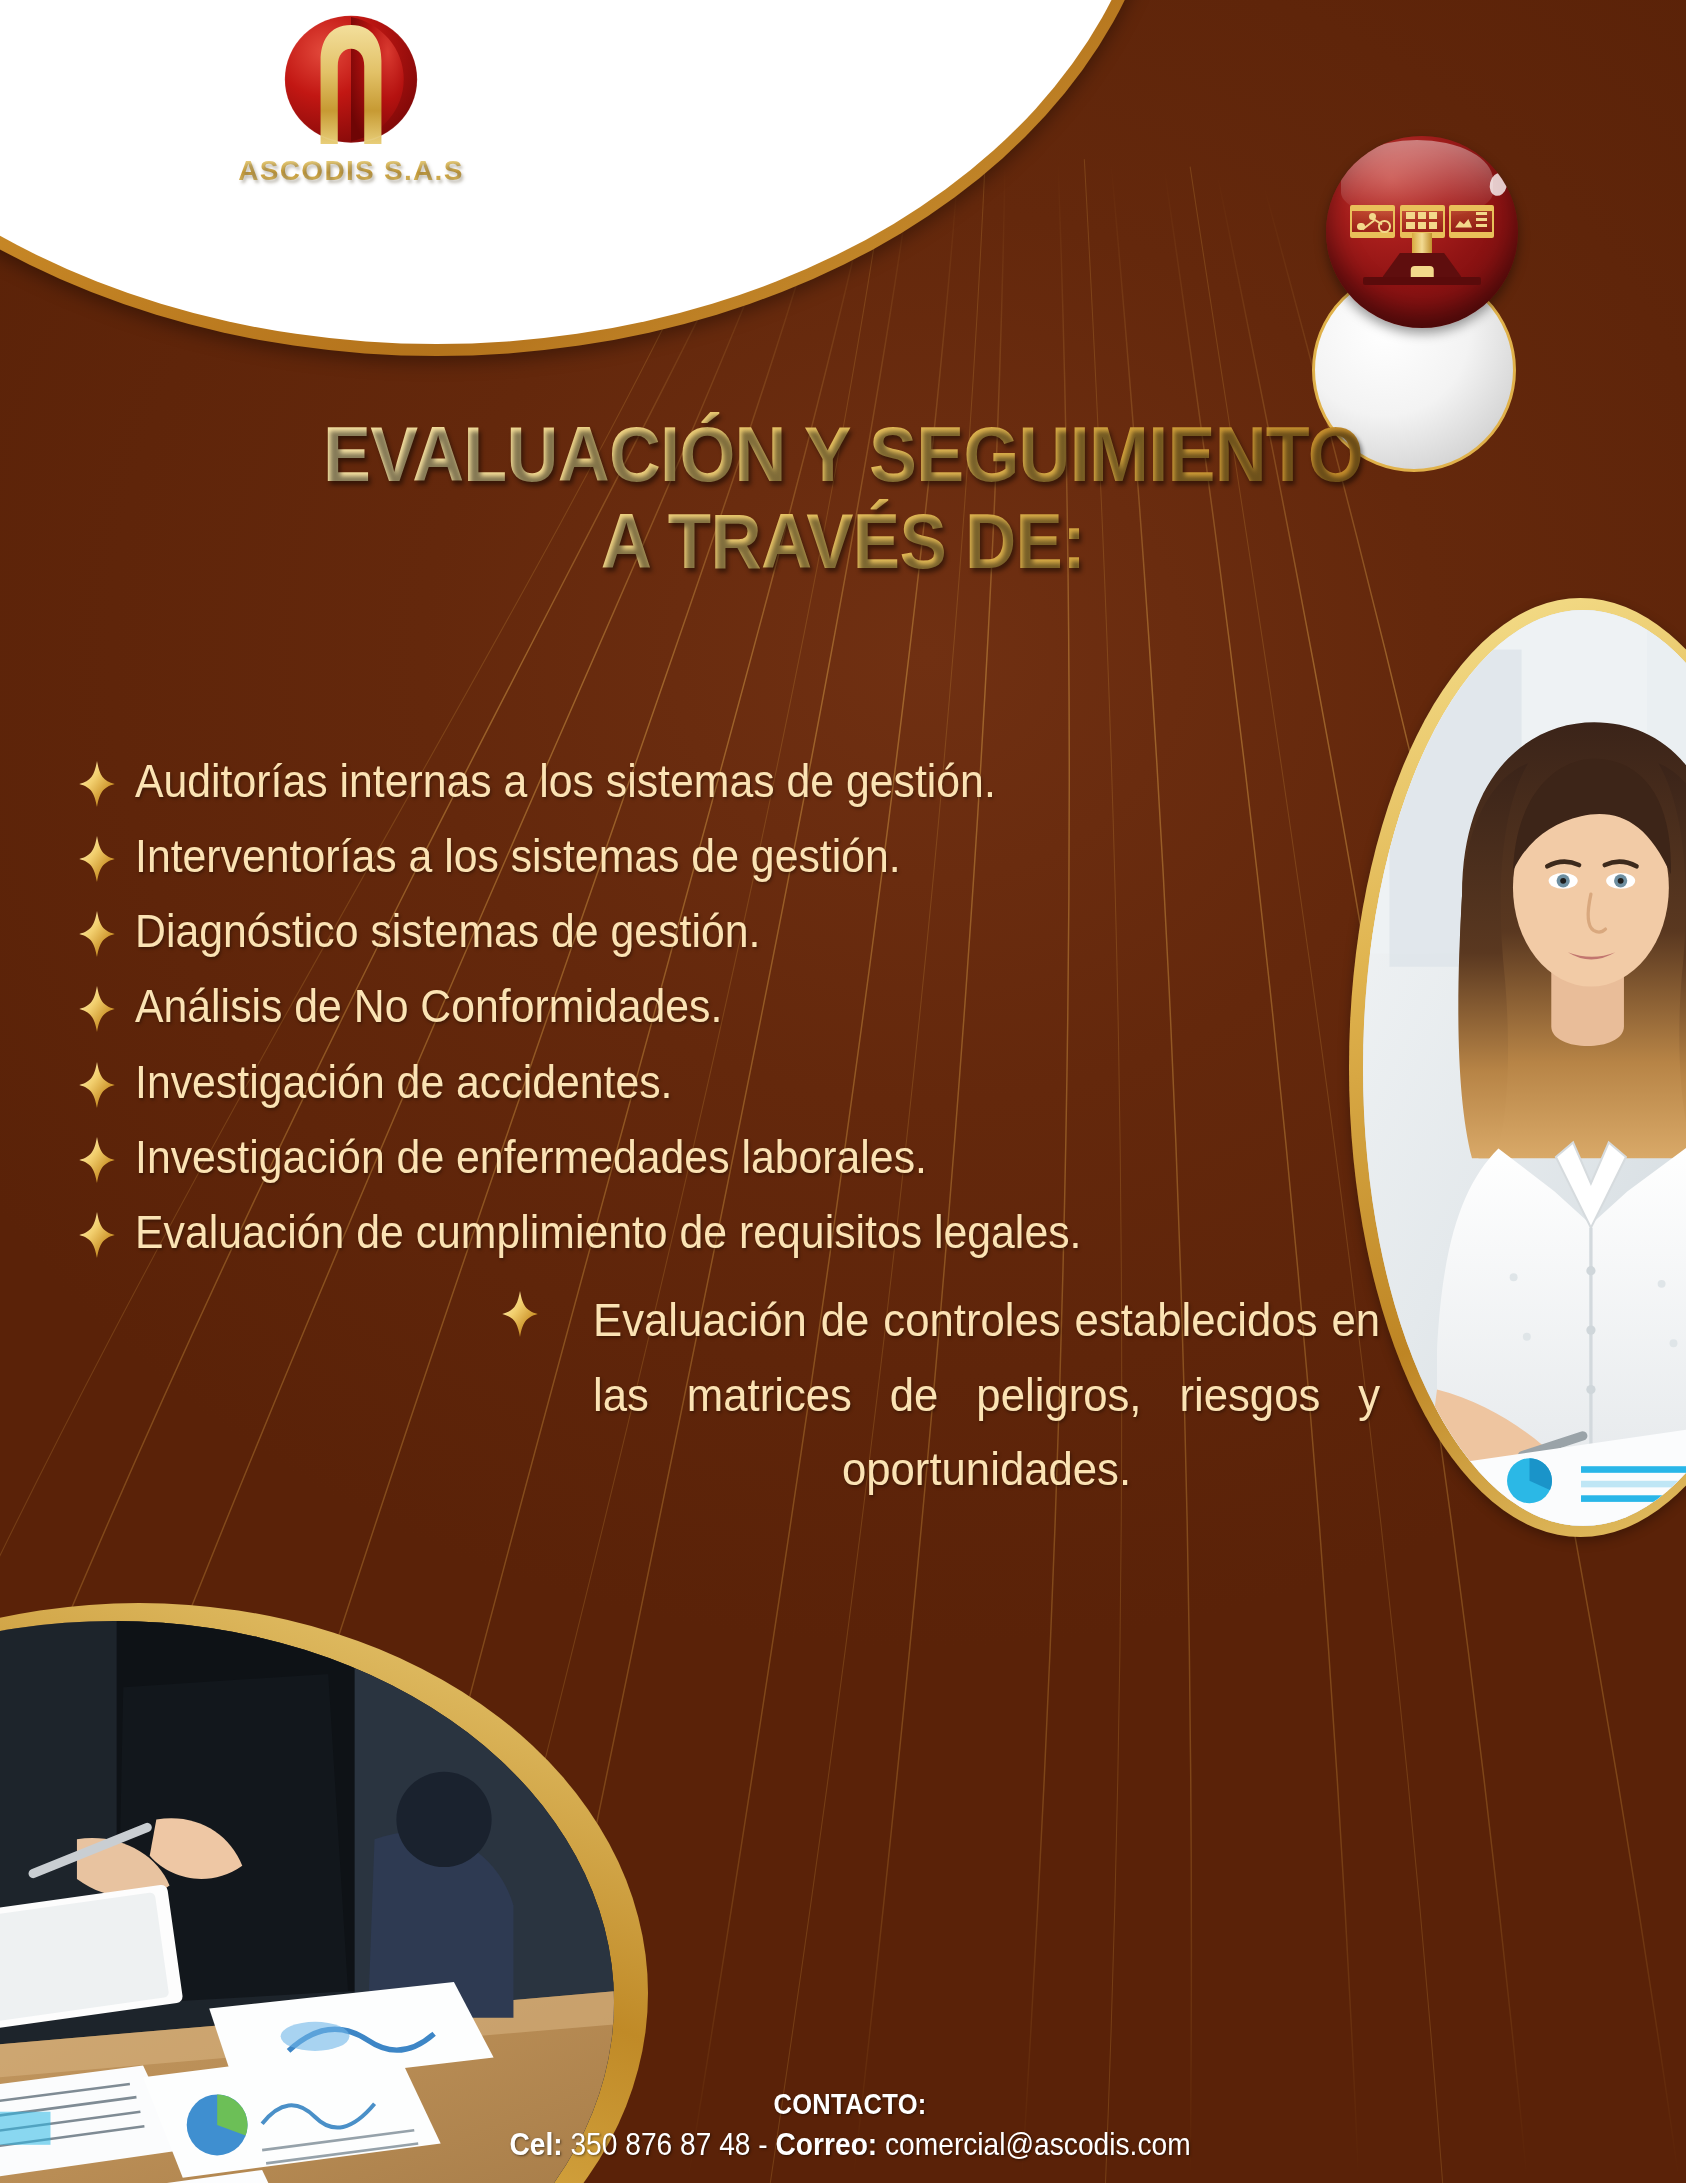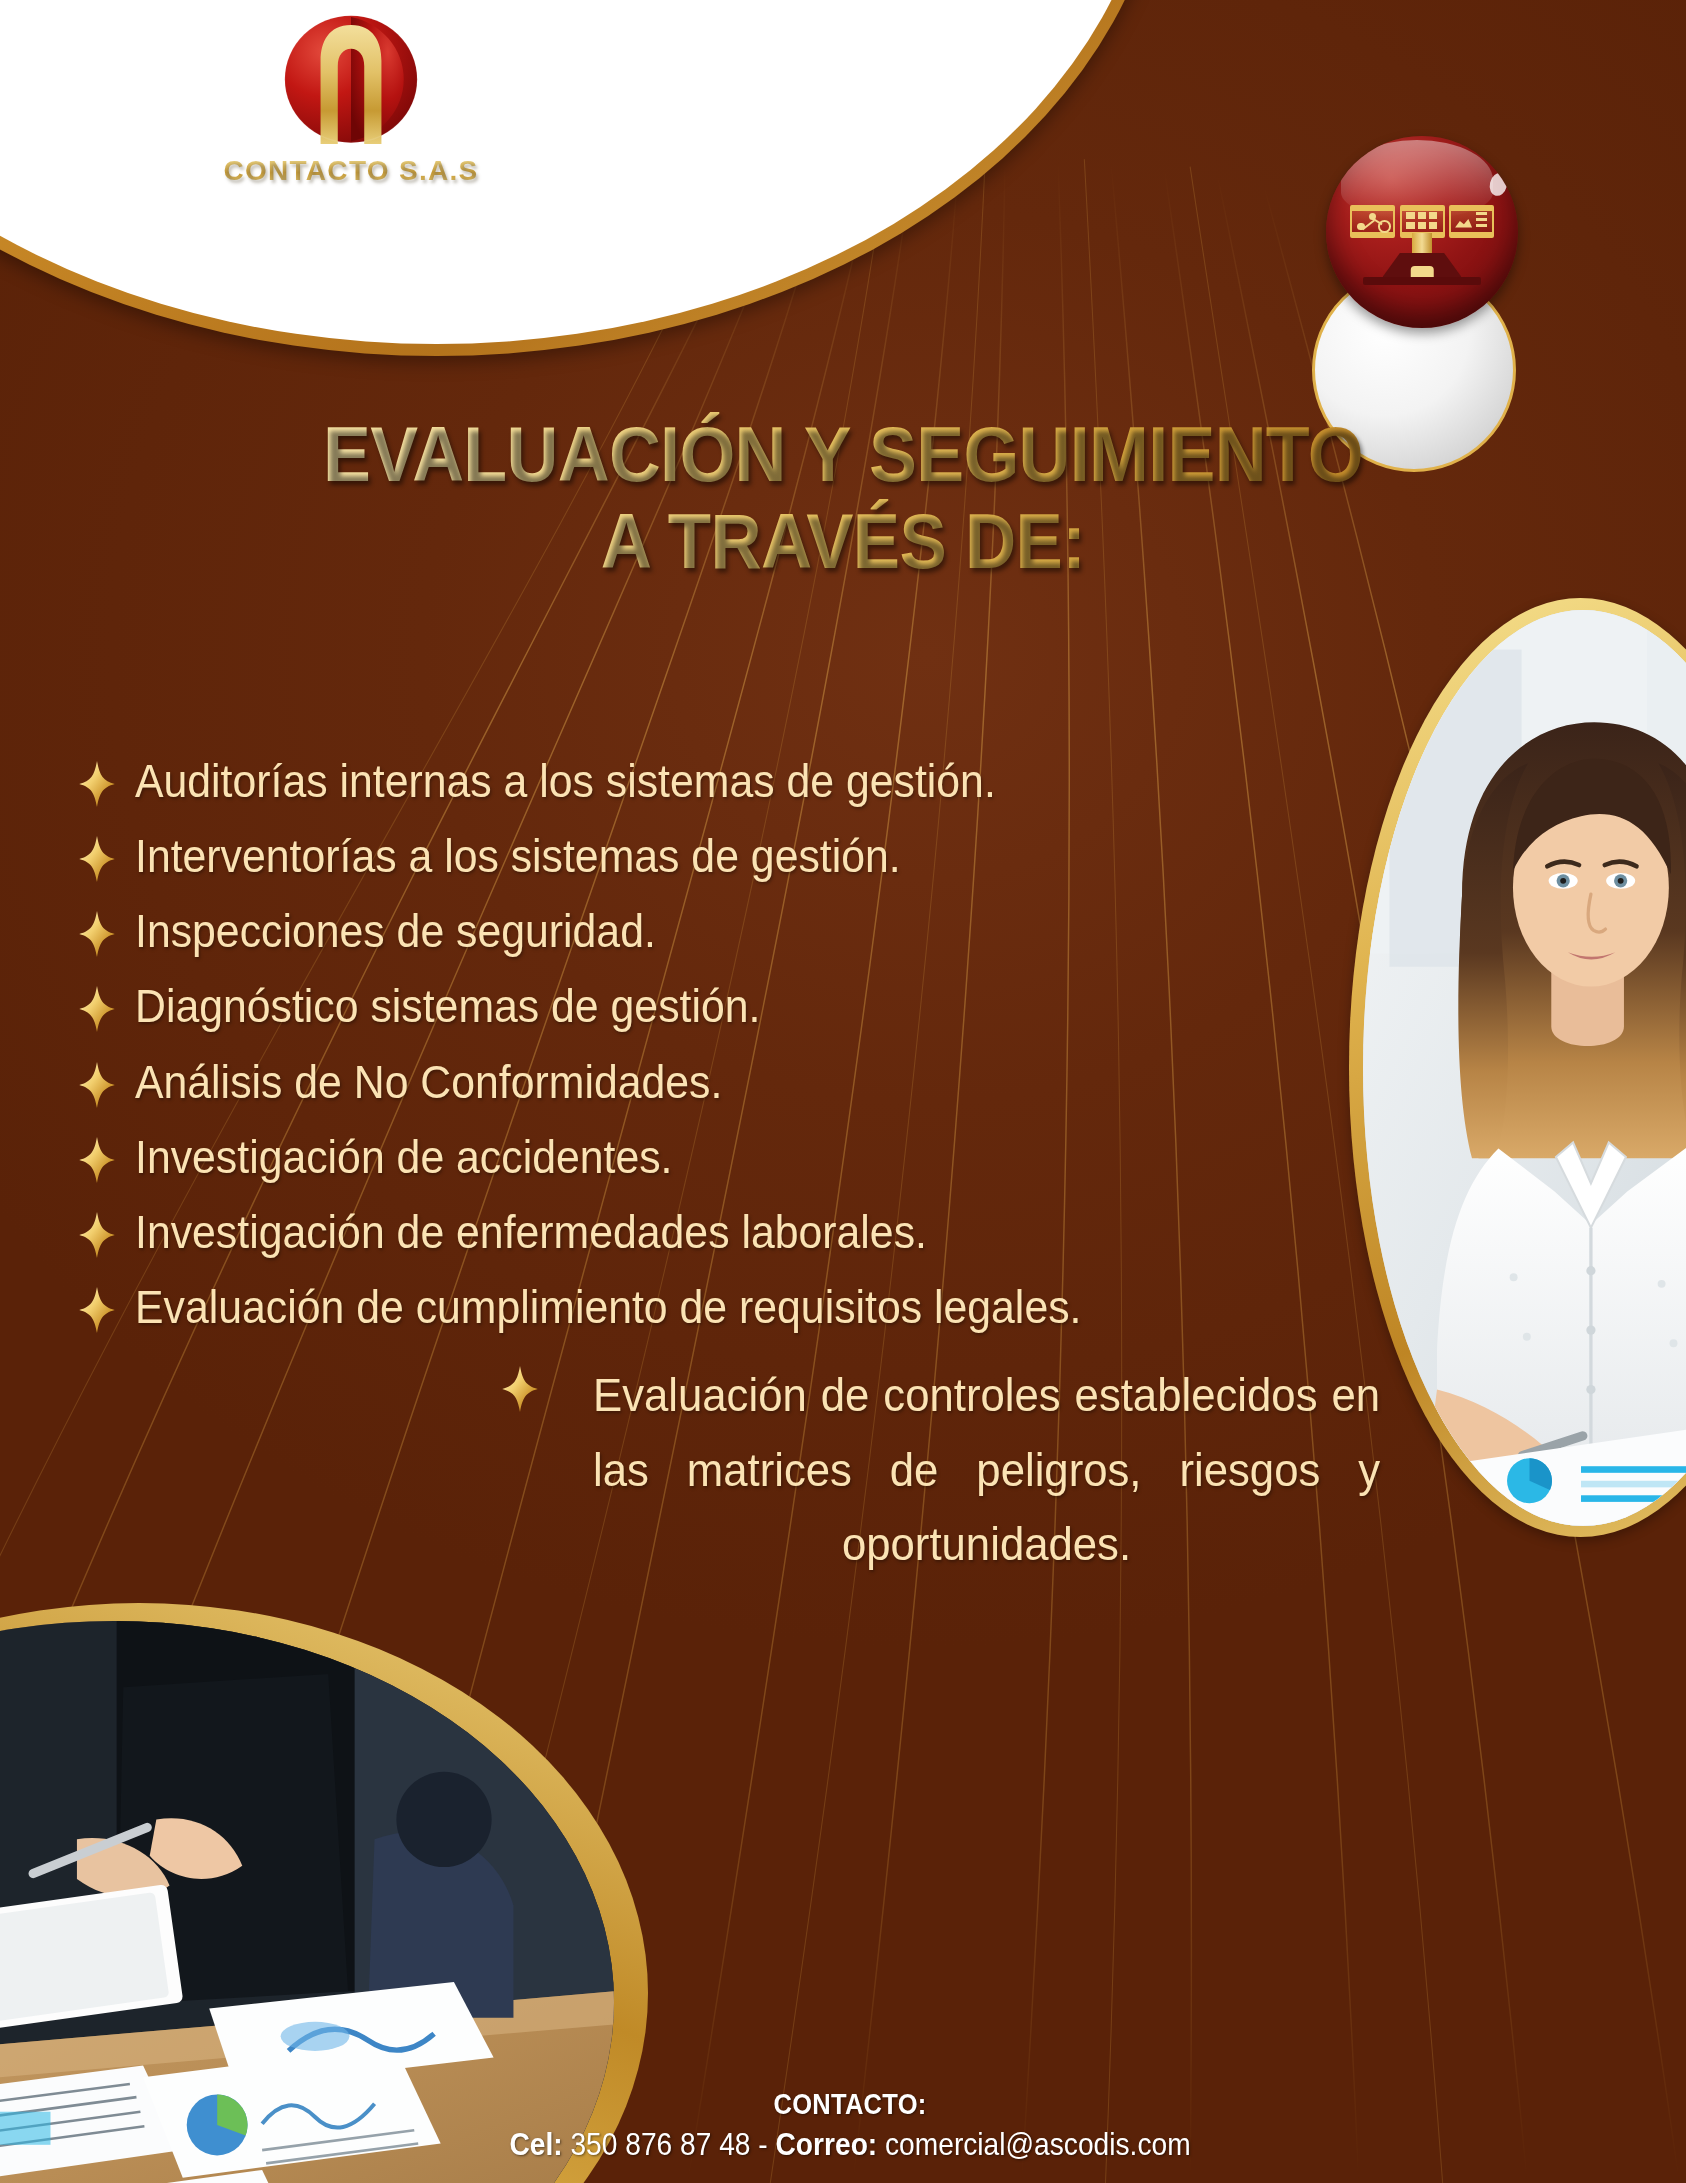--- a/index.html
+++ b/index.html
@@ -325,21 +325,21 @@
             <stop offset="72%" stop-color="#C79A33"></stop>
             <stop offset="100%" stop-color="#E8CE79"></stop>
           </linearGradient>
         </defs>
         <ellipse cx="130" cy="100" rx="100" ry="96" fill="url(#redL)"></ellipse>
         <path d="M130 6 a100 96 0 0 1 0 188 z" fill="url(#redR)"></path>
         <path d="M130 18 c-34 0 -46 26 -46 54 l0 126 26 0 0 -118 c0 -16 8 -26 20 -26 12 0 20 10 20 26 l0 118 26 0 0 -126 c0 -28 -12 -54 -46 -54 z" fill="url(#goldA)"></path>
         <ellipse cx="130" cy="100" rx="100" ry="96" fill="none" stroke="rgba(255,255,255,.10)" stroke-width="2"></ellipse>
       </svg>
     </div>
-    <div class="logo-name">CONTACTO S.A.S</div>
+    <div class="logo-name">ASCODIS S.A.S</div>
   </div>
 
   <div class="badge-shadow-ball"></div>
   <div class="badge-ball">
     <div class="glare"></div>
     <div class="glare2"></div>
     <div class="badge-icons">
       <div class="bi">
         <div class="bar t"></div>
           <div class="bar b"></div>
@@ -589,28 +589,20 @@
 
     <div class="li">
       <span class="spark">
         <svg viewBox="0 0 54 70">
             <path d="M27 0 C31 22 36 30 54 35 C36 40 31 48 27 70 C23 48 18 40 0 35 C18 30 23 22 27 0 Z" fill="url(#sp1)"></path>
           </svg>
       </span>
       <span class="li-text">Interventorías a los sistemas de gestión.</span>
     </div>
 
-    <div class="li">
-      <span class="spark">
-        <svg viewBox="0 0 54 70">
-            <path d="M27 0 C31 22 36 30 54 35 C36 40 31 48 27 70 C23 48 18 40 0 35 C18 30 23 22 27 0 Z" fill="url(#sp1)"></path>
-          </svg>
-      </span>
-      <span class="li-text">Inspecciones de seguridad.</span>
-    </div>
 
     <div class="li">
       <span class="spark">
         <svg viewBox="0 0 54 70">
             <path d="M27 0 C31 22 36 30 54 35 C36 40 31 48 27 70 C23 48 18 40 0 35 C18 30 23 22 27 0 Z" fill="url(#sp1)"></path>
           </svg>
       </span>
       <span class="li-text">Diagnóstico sistemas de gestión.</span>
     </div>
 

